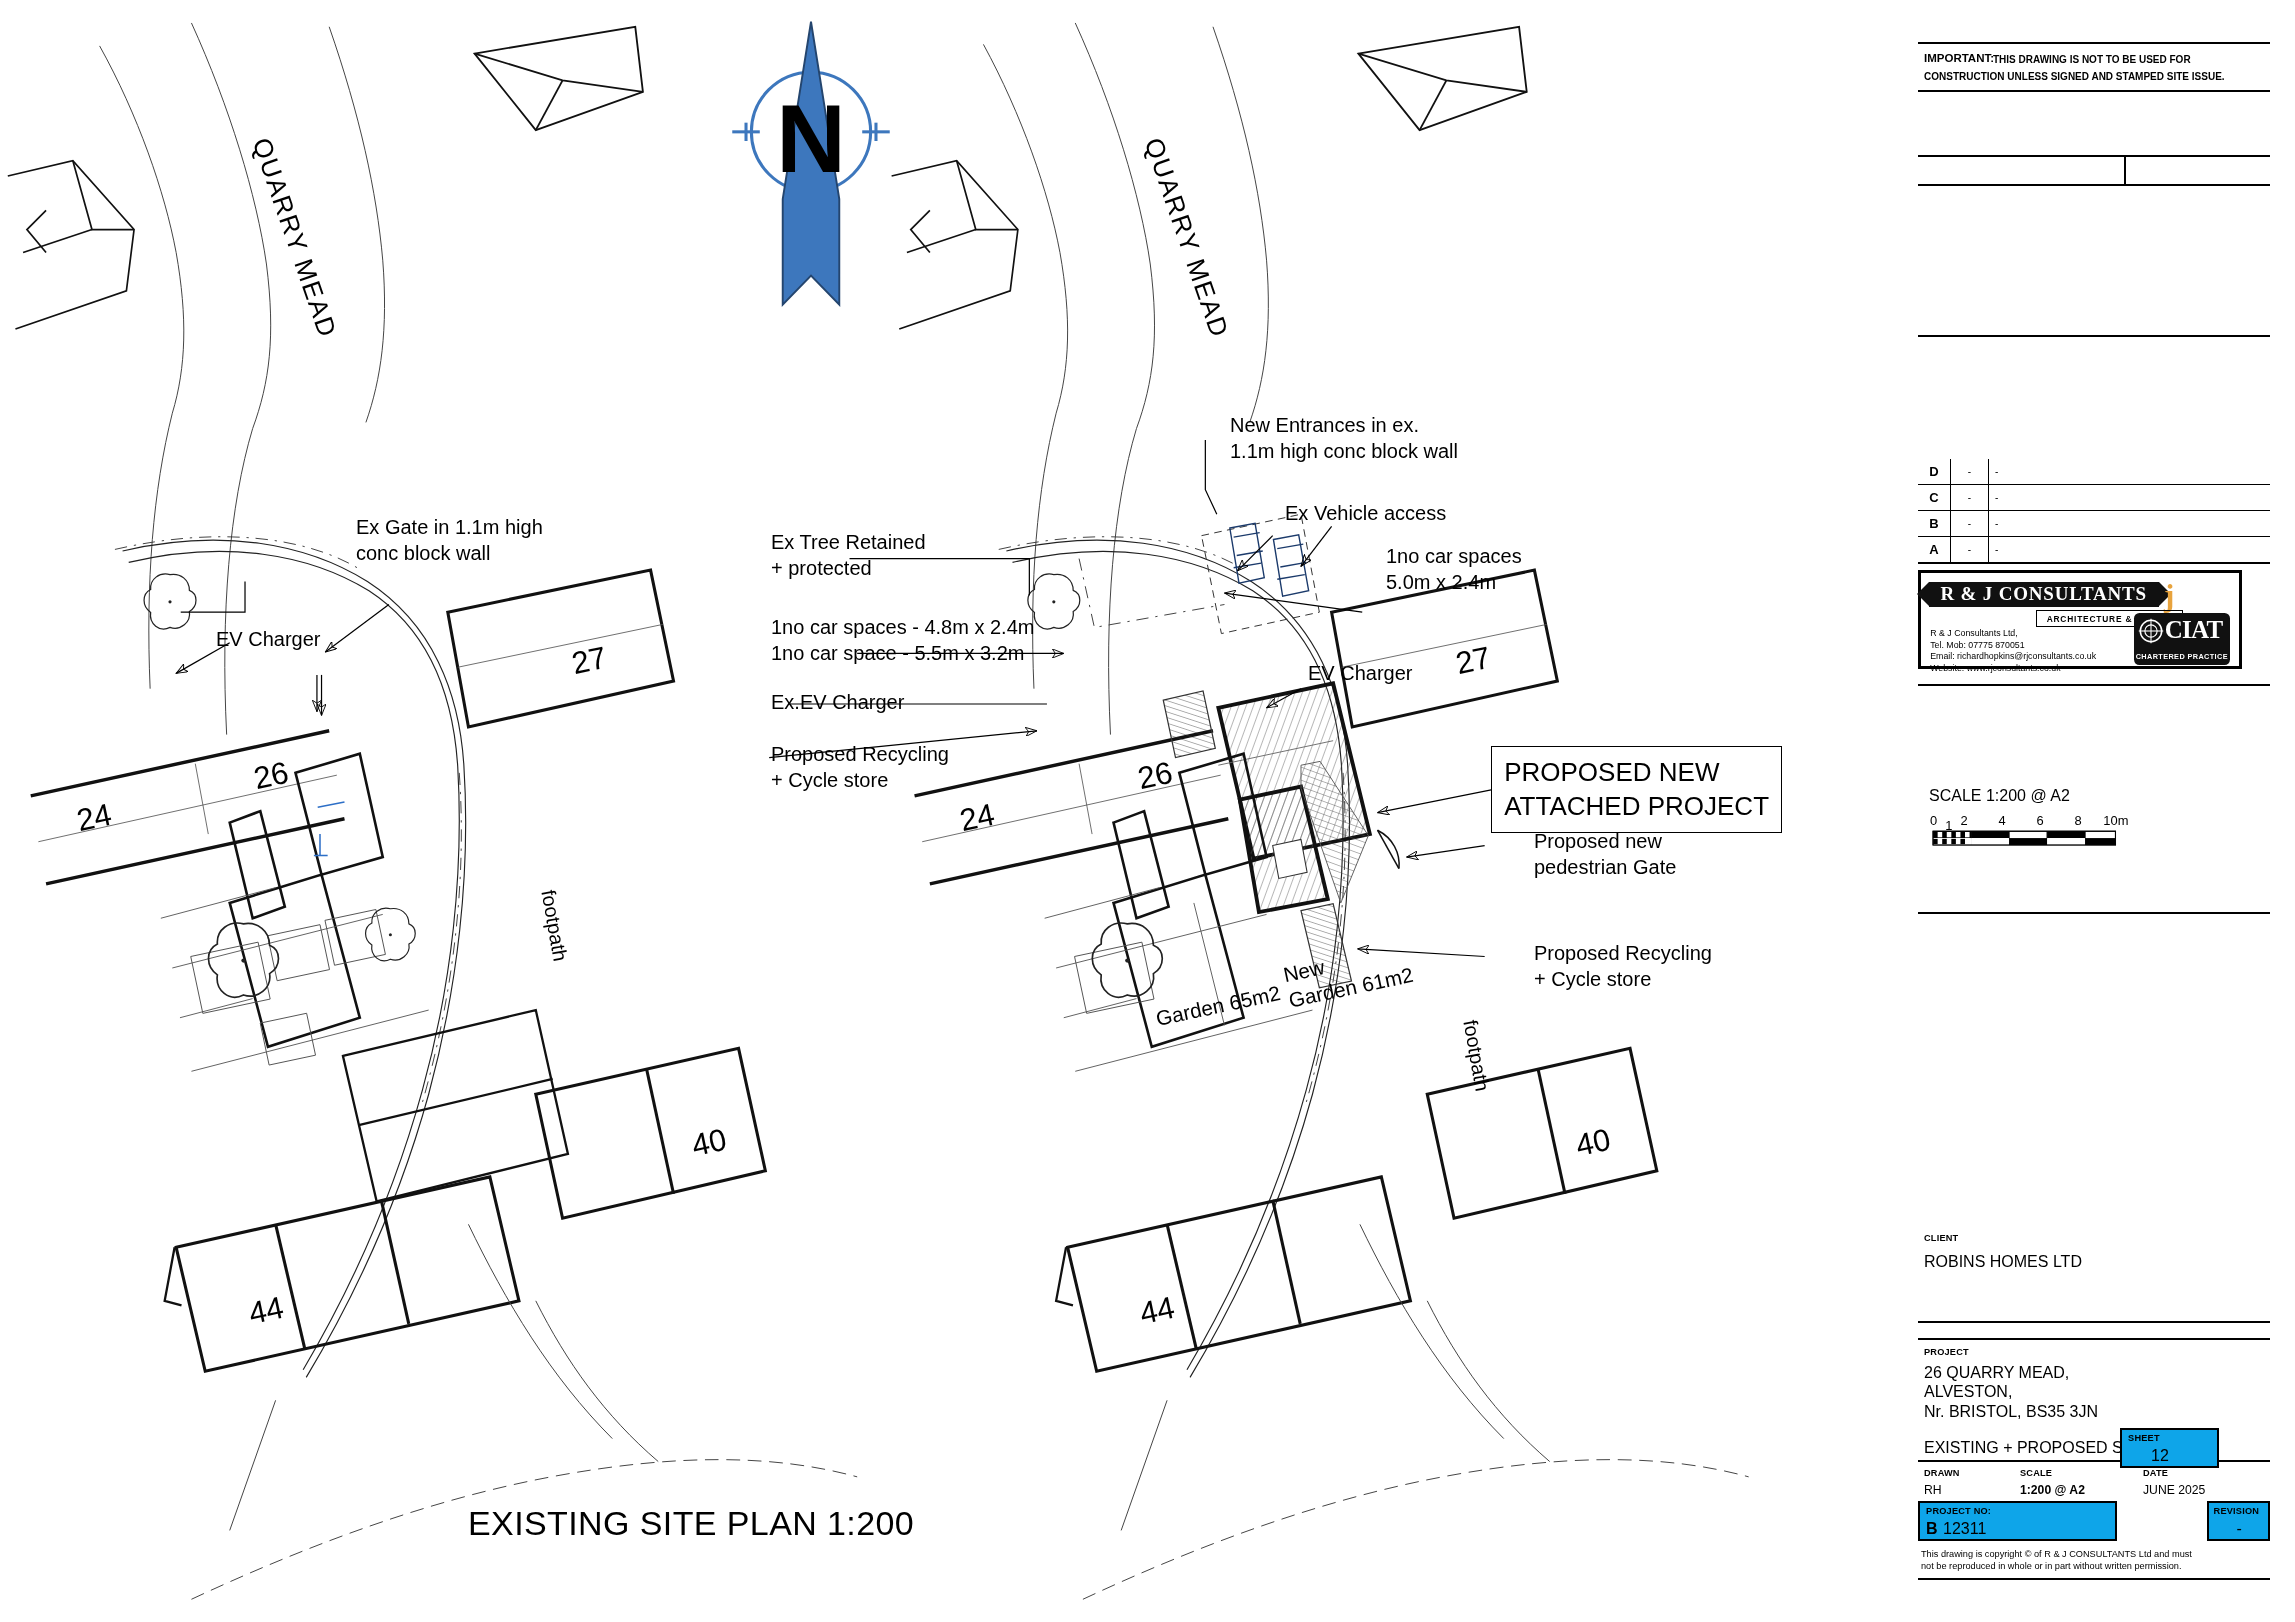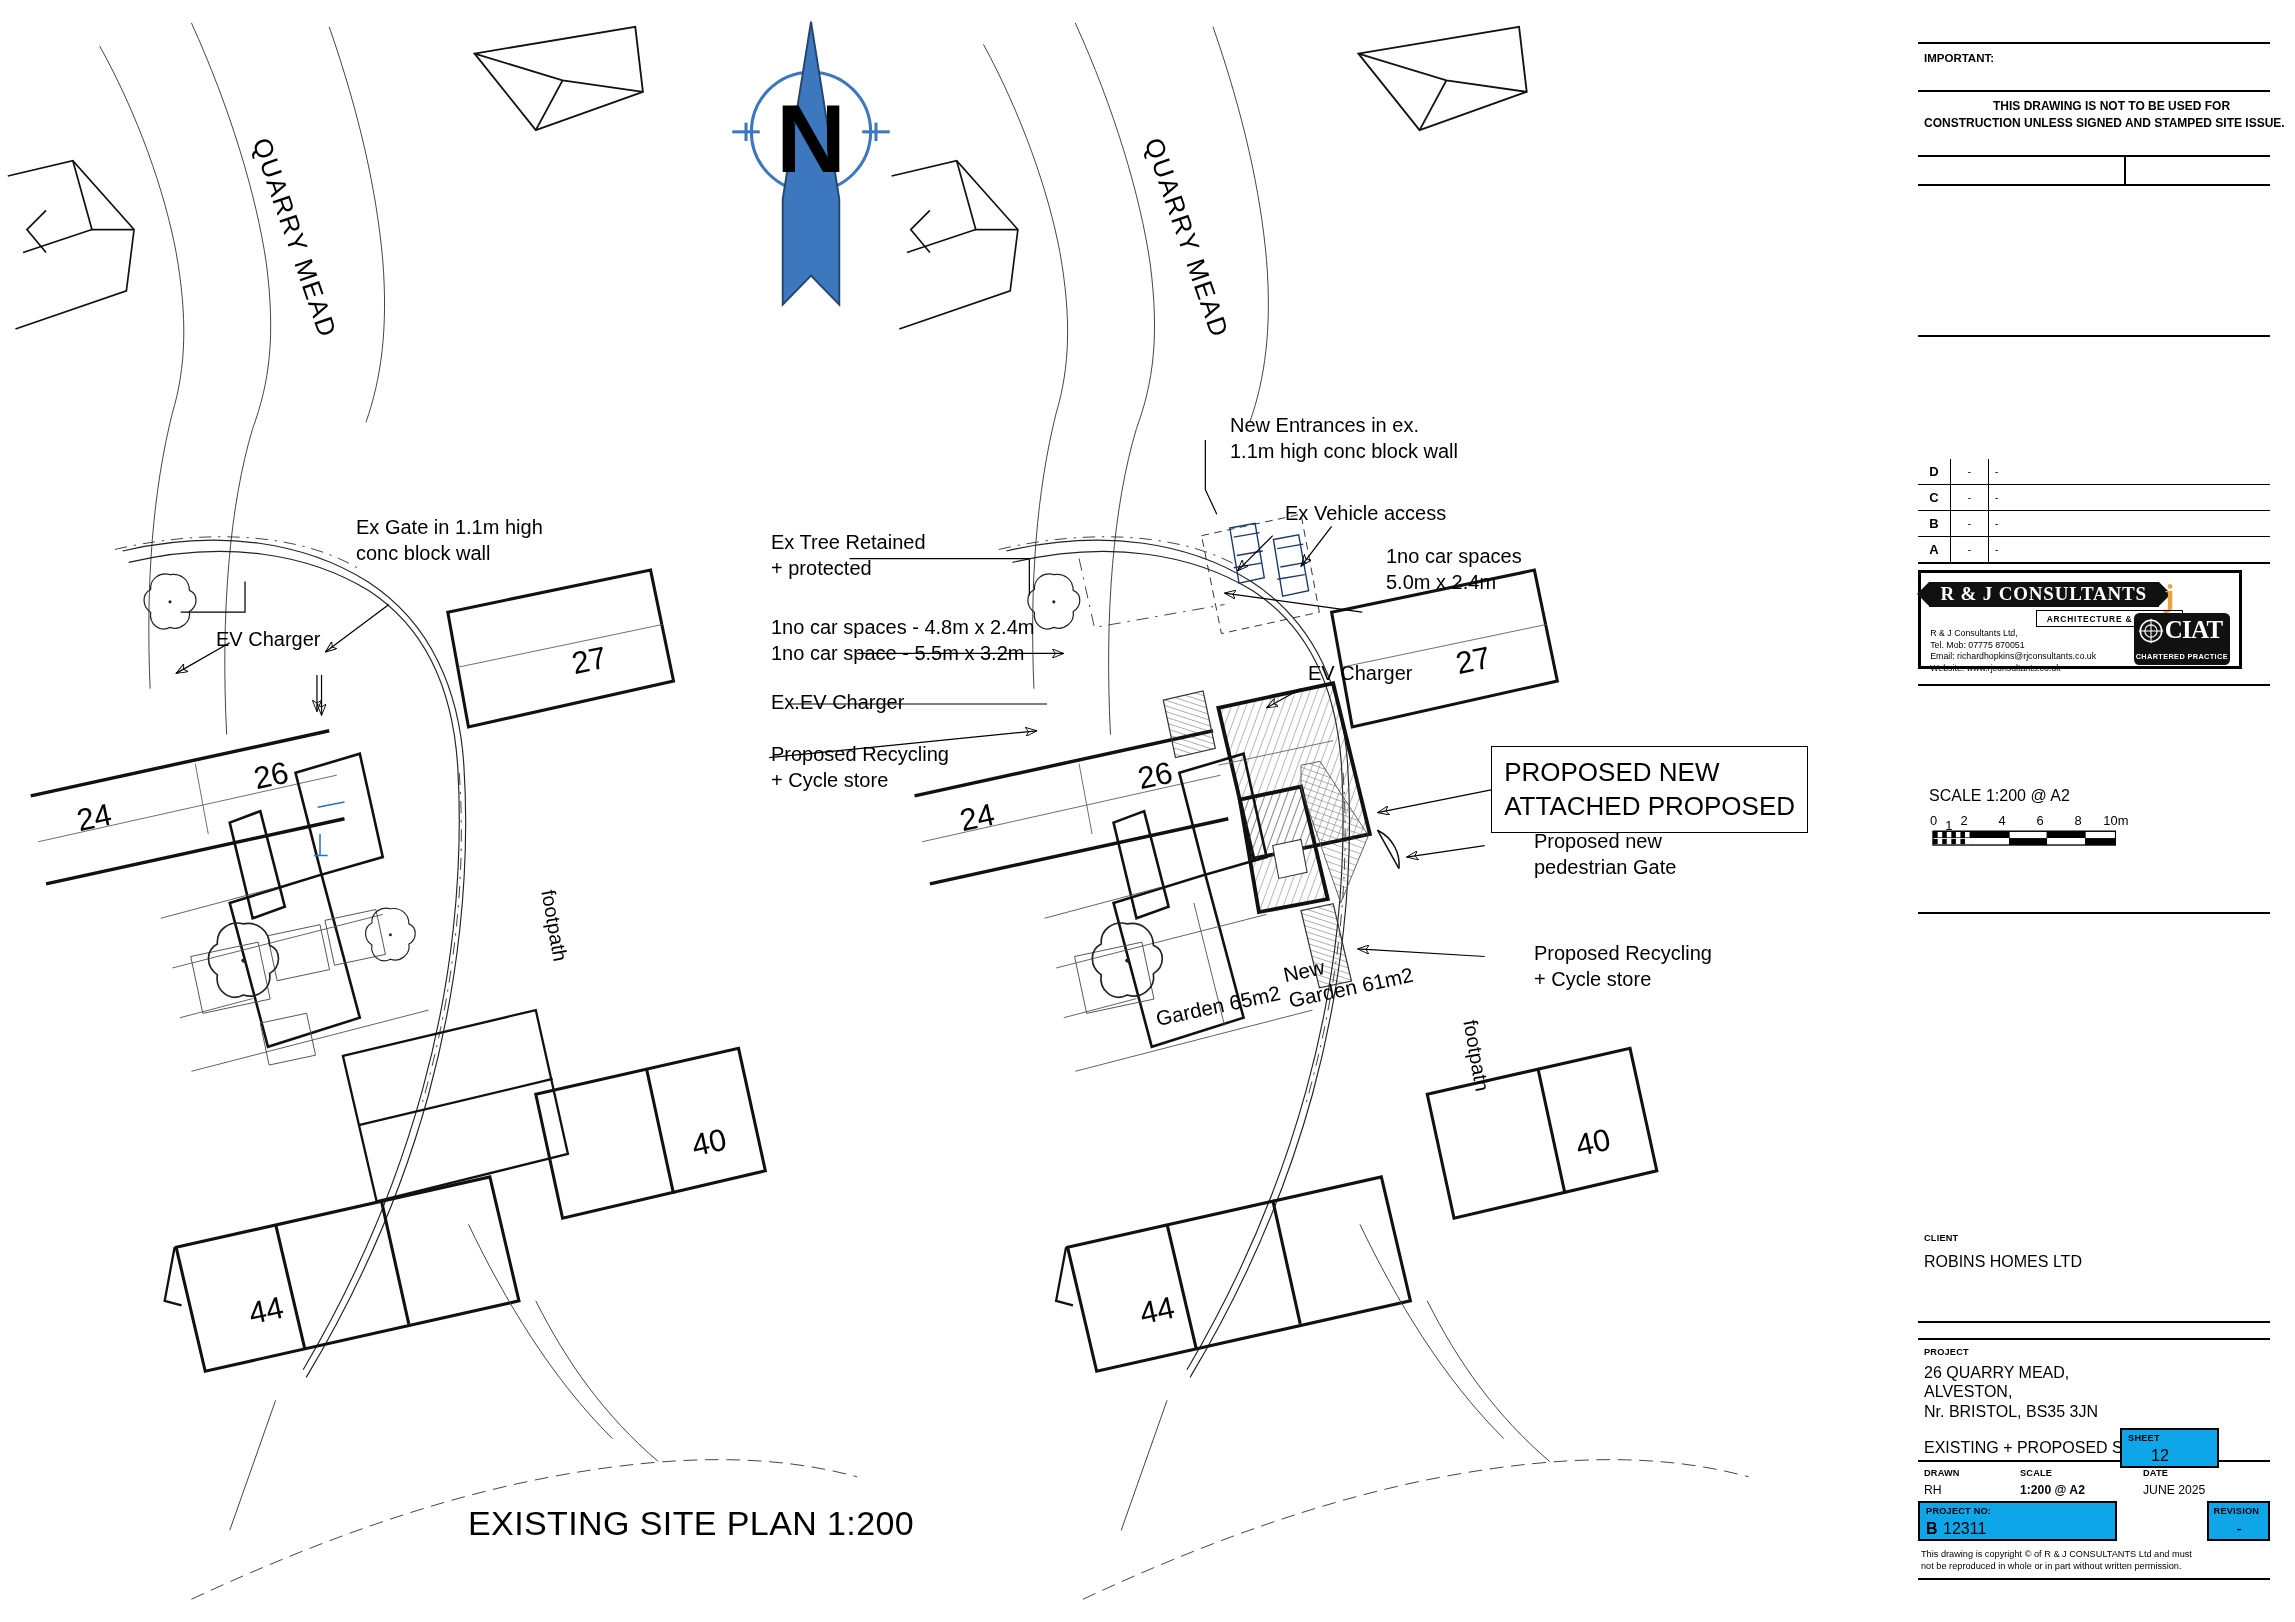--- a/index.html
+++ b/index.html
@@ -15,21 +15,21 @@
   .plantitle{position:absolute;font-size:34px;letter-spacing:0.4px;}
   .rotlabel{position:absolute;font-size:26px;letter-spacing:1.5px;transform-origin:0 0;}
   .calloutbox{position:absolute;border:1.5px solid #000;background:#fff;
               padding:7.7px 12.2px 9.2px 12.2px;font-size:26px;line-height:34px;}
   
   #titleblock{position:absolute;left:1898px;top:0;width:398px;height:1623px;
               background:#fff;}
   .tbline{position:absolute;background:#000;}
   .tbtxt{position:absolute;font-family:"Liberation Sans",sans-serif;color:#000;}
   .tb-bold-sm{font-size:11.5px;font-weight:bold;}
-  .tb-sm{font-size:12px;font-weight:bold;margin-top:45px;}
+  .tb-sm{font-size:10px;font-weight:bold;}
   .tb-med{font-size:16px;}
   .tb-lbl{font-size:9.2px;font-weight:bold;letter-spacing:0.2px;}
   .tb-tiny{font-size:9.2px;}
   .revtable{position:absolute;left:20px;top:459px;width:352px;}
   .revrow{display:flex;align-items:center;height:25px;border-bottom:1.5px solid #000;}
   .revrow .c1{width:32px;text-align:center;font-size:13px;font-weight:bold;
               border-right:1.5px solid #000;line-height:25px;height:100%;}
   .revrow .c2{width:37px;text-align:center;font-size:10px;
               border-right:1.5px solid #000;line-height:25px;height:100%;}
   .revrow .c3{flex:1;font-size:10px;padding-left:6.1px;line-height:25px;}
@@ -428,21 +428,21 @@
     <div>1no car spaces</div>
     <div>5.0m x 2.4m</div>
   </div>
 
   <div class="note" style="left:1308px;top:660px;">
     <span>EV Charger</span>
   </div>
 
   <div class="calloutbox" style="left:1491px;top:746px;">
     <div>PROPOSED NEW</div>
-    <div>ATTACHED PROPOSED</div>
+    <div>ATTACHED PROJECT</div>
   </div>
 
   <div class="note" style="left:1534px;top:828px;">
     <div>Proposed new</div>
     <div>pedestrian Gate</div>
   </div>
 
   <div class="note" style="left:1534px;top:940px;">
     <div>Proposed Recycling</div>
     <div>+ Cycle store</div>

